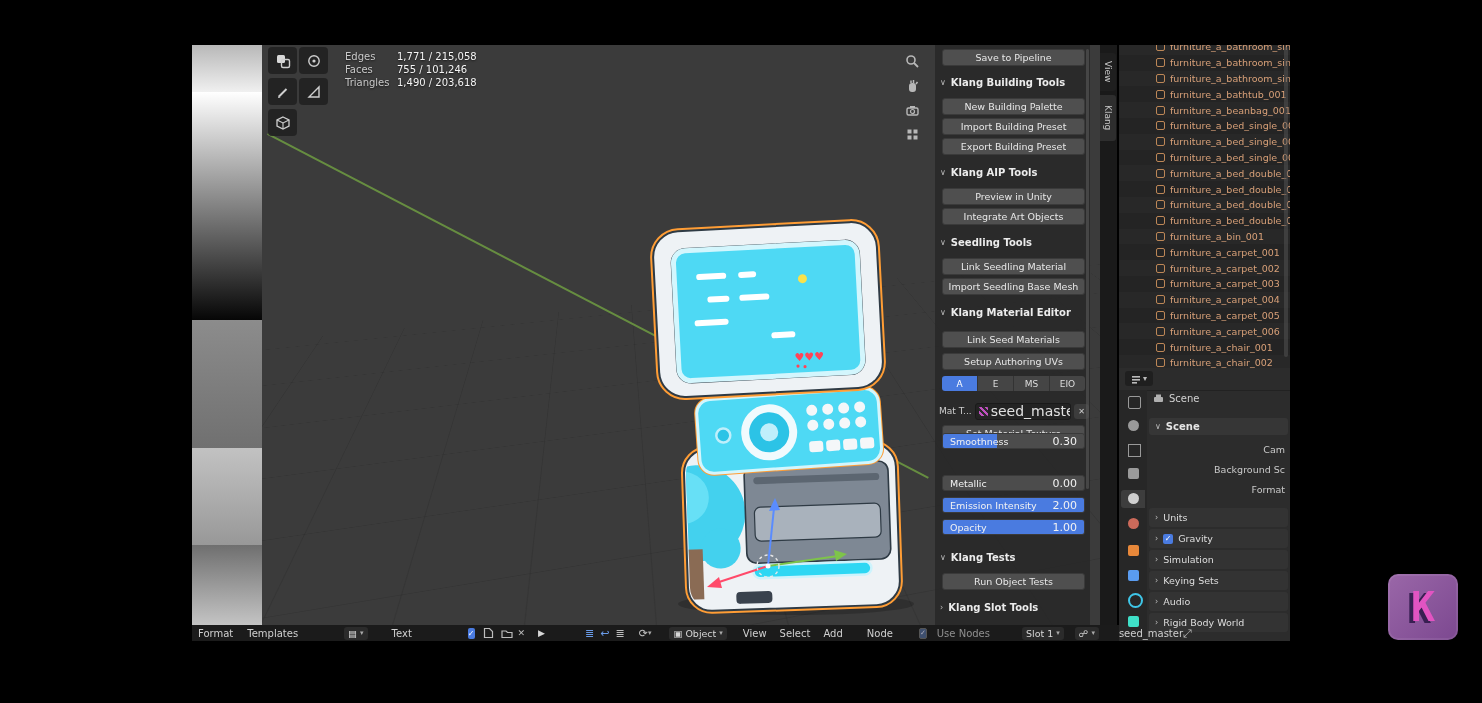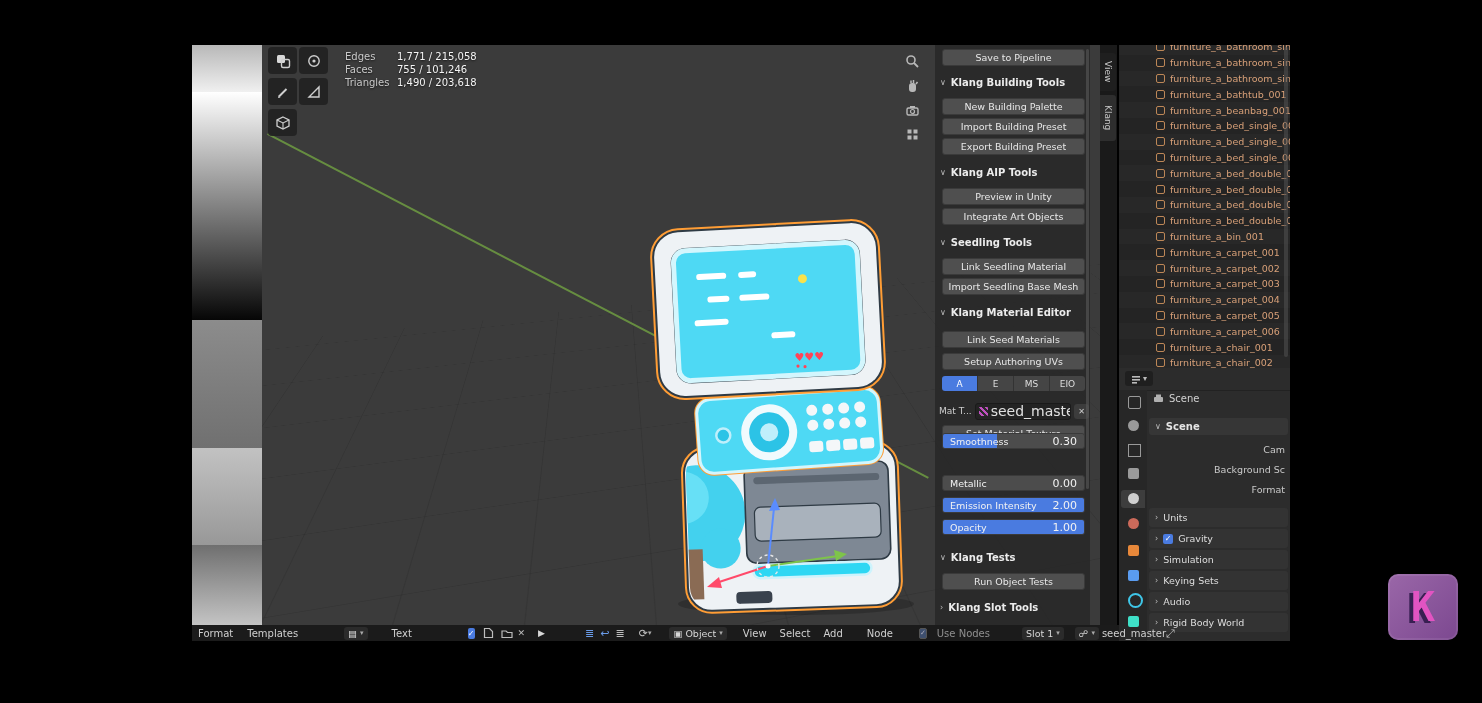--- a/index.html
+++ b/index.html
@@ -636,21 +636,21 @@
     <span class="menu" style="margin-left:10px;color:#909090;">Use Nodes</span>
 
     <div class="wdg" style="margin-left:32px;">
       <span>Slot 1</span>
       <span class="carett">▾</span>
     </div>
     <div class="wdg" style="margin-left:11px;">
       <span>☍</span>
       <span class="carett">▾</span>
     </div>
-    <span class="menu" style="margin-left:3px;">seed_master</span>
+    <span class="menu" style="margin-left:20px;">seed_master</span>
 
     <span class="bicon" style="margin-left:auto;margin-right:6px;font-size:11px;">⤢</span>
   </div>
 
   <div id="logo" class="abs">
     <span>K</span>
   </div>
 
 </div>
 

